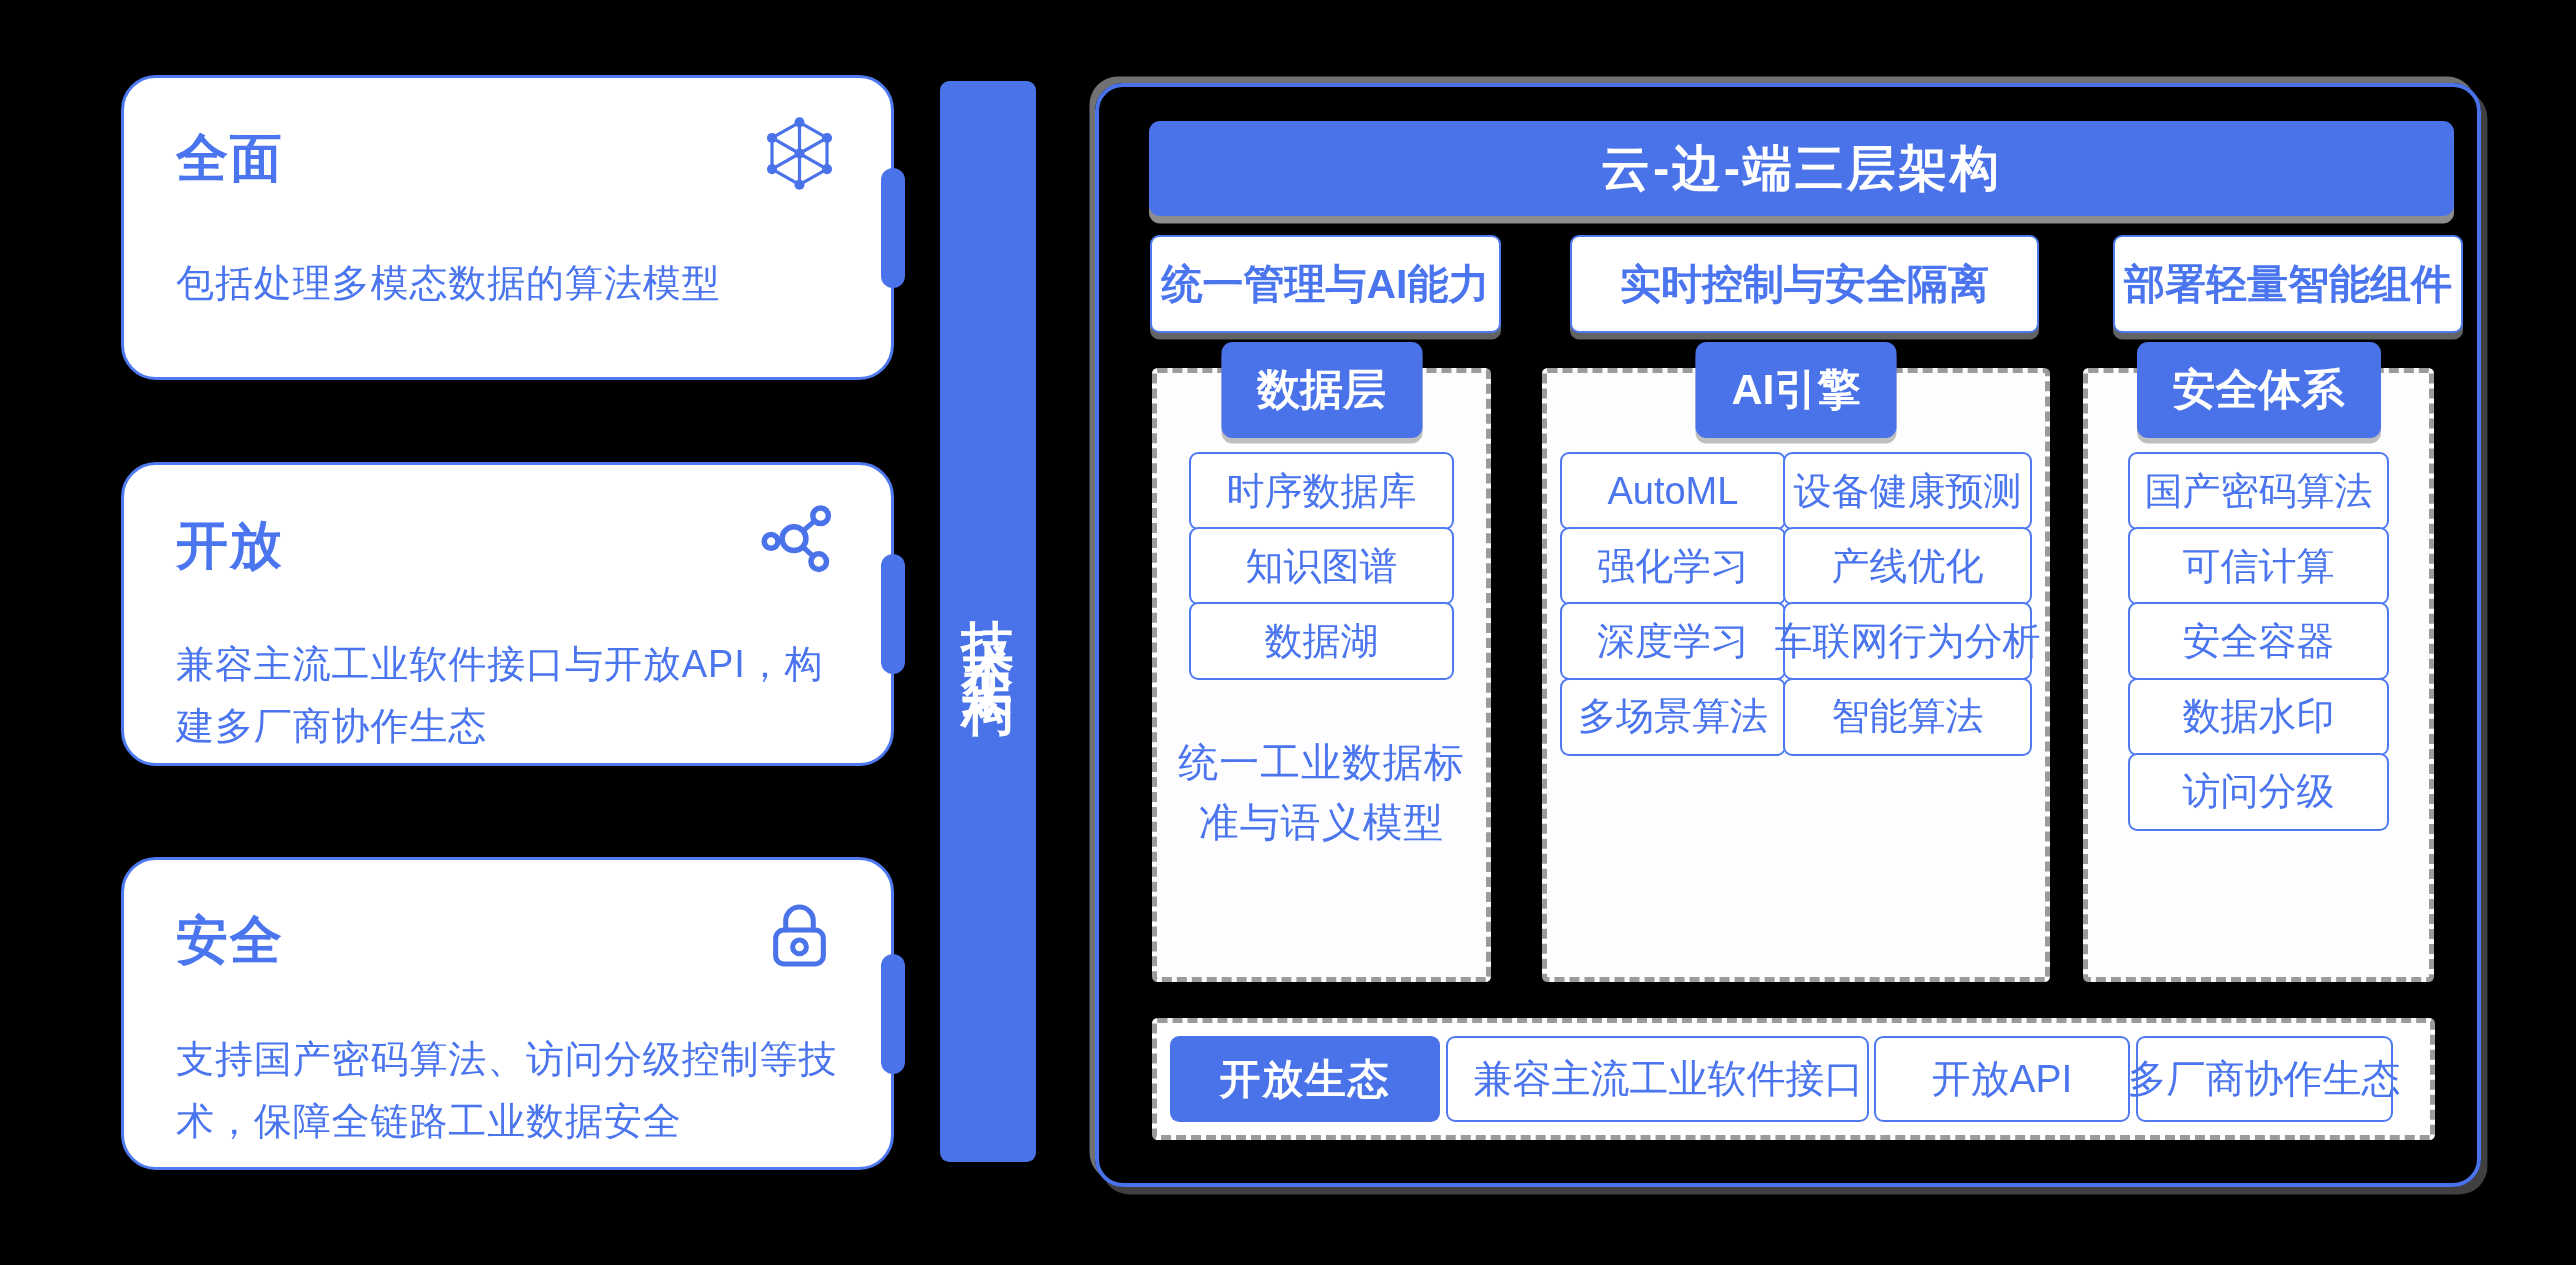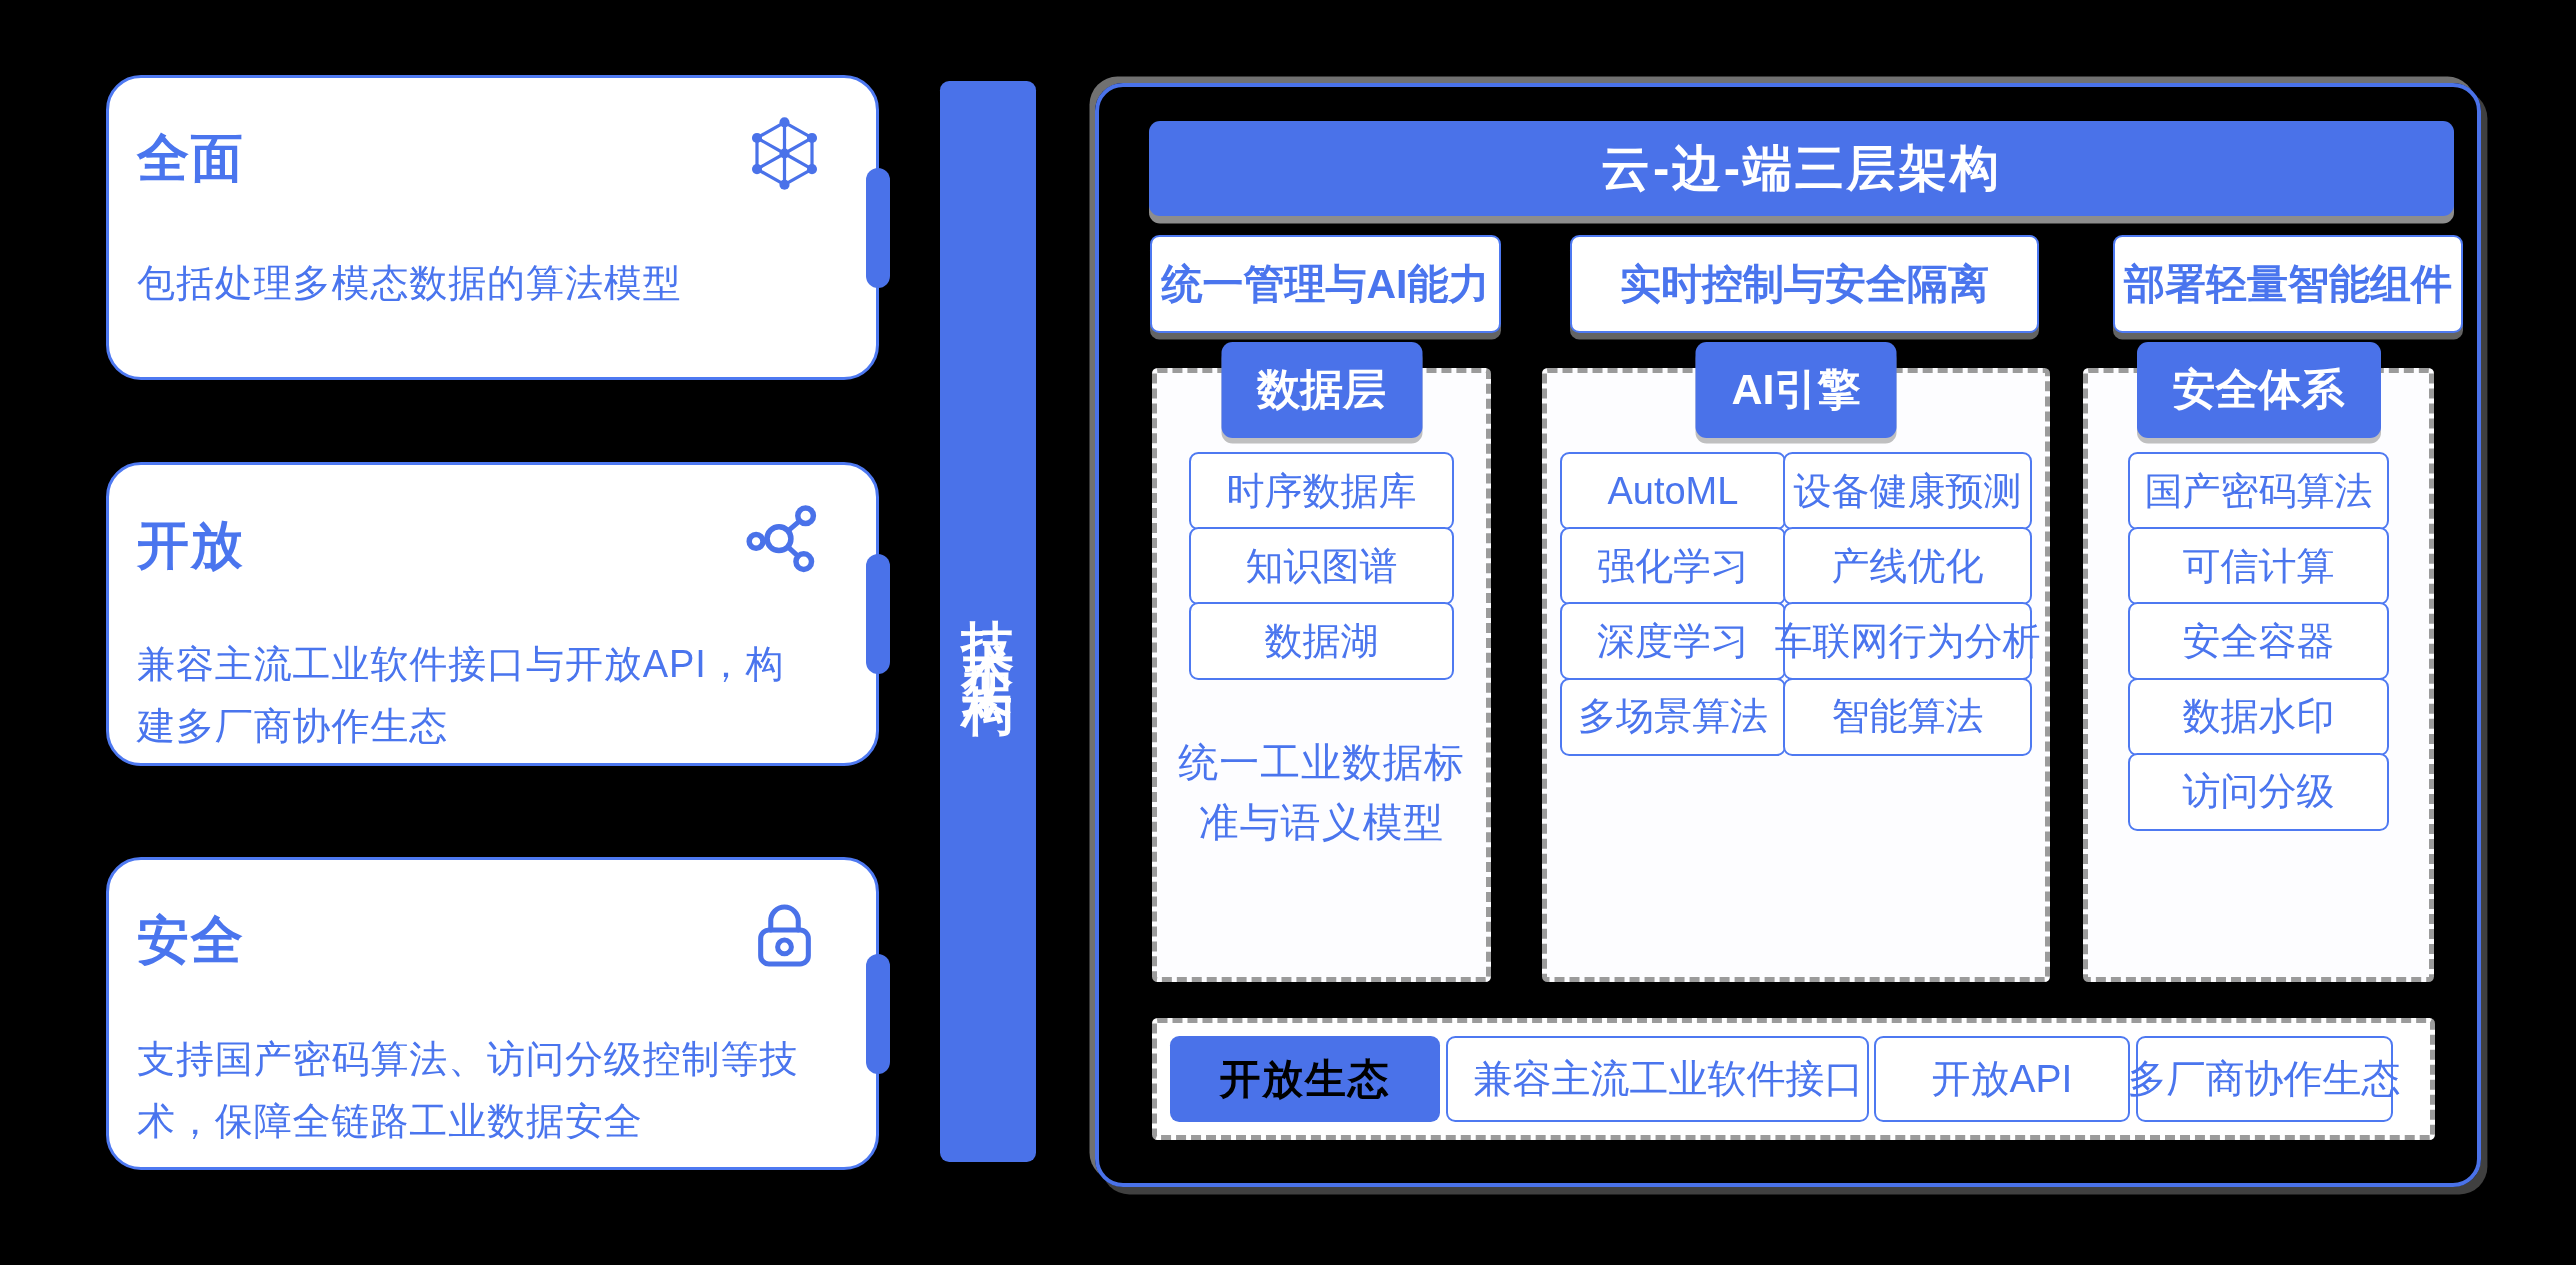--- a/index.html
+++ b/index.html
@@ -15,23 +15,23 @@
     --blue-border:#4e79f1;
     --blue-text:#4a75ee;
     --dash-gray:#9b9b9b;
     --shadow-gray:#8d8d8d;
   }
   .abs{position:absolute;}
   .flexc{display:flex;align-items:center;justify-content:center;}
 
   
   .card{
-    position:absolute; left:106px; width:773px;
+    position:absolute; left:121px; width:773px;
     background:#fff; border:3.7px solid var(--blue-border);
-    border-radius:35px; padding:46px 53px 0 28px;
+    border-radius:35px; padding:46px 53px 0 52px;
   }
   .card1{top:75px;height:305px;}
   .card2{top:462px;height:304px;}
   .card3{top:857px;height:313px;}
   .card-title{font-size:52px;font-weight:700;color:var(--blue-text);letter-spacing:1.8px;}
   .card-body{
     margin-top:53px;font-size:38px;line-height:1.62;font-weight:500;
     color:var(--blue-text);letter-spacing:0.9px;
   }
   .card1 .card-body{margin-top:59px;}
@@ -103,21 +103,21 @@
     color:var(--blue-text);font-size:40px;font-weight:500;line-height:1.5;letter-spacing:0.9px;
   }
 
   .eco{
     position:absolute; left:53px; top:931px; width:1283px; height:122px;
     background:#fff; border:5.5px dashed var(--dash-gray); border-radius:5.5px;
     display:flex; align-items:center; padding-left:13px; gap:5.5px;
   }
   .eco-label{
     width:270px;height:86px;flex:none;background:var(--blue);border-radius:9.2px;
-    color:#000000;font-size:41px;font-weight:700;letter-spacing:1.8px;
+    color:#ffffff;font-size:41px;font-weight:700;letter-spacing:1.8px;
   }
   .eco-item{
     height:86px;flex:none;background:#fff;border:2.8px solid var(--blue-border);
     border-radius:9.2px;color:var(--blue-text);font-size:39px;font-weight:500;white-space:nowrap;
   }
   .ei1{width:423px;padding-left:23px;} .ei2{width:256px;} .ei3{width:257px;}
 
   .icon-stroke{stroke:var(--blue);fill:none;stroke-width:5.5;stroke-linecap:round;stroke-linejoin:round;}
   .icon-dot{fill:var(--blue);}
   .icon-node{fill:#fff;stroke:var(--blue);stroke-width:6;}

